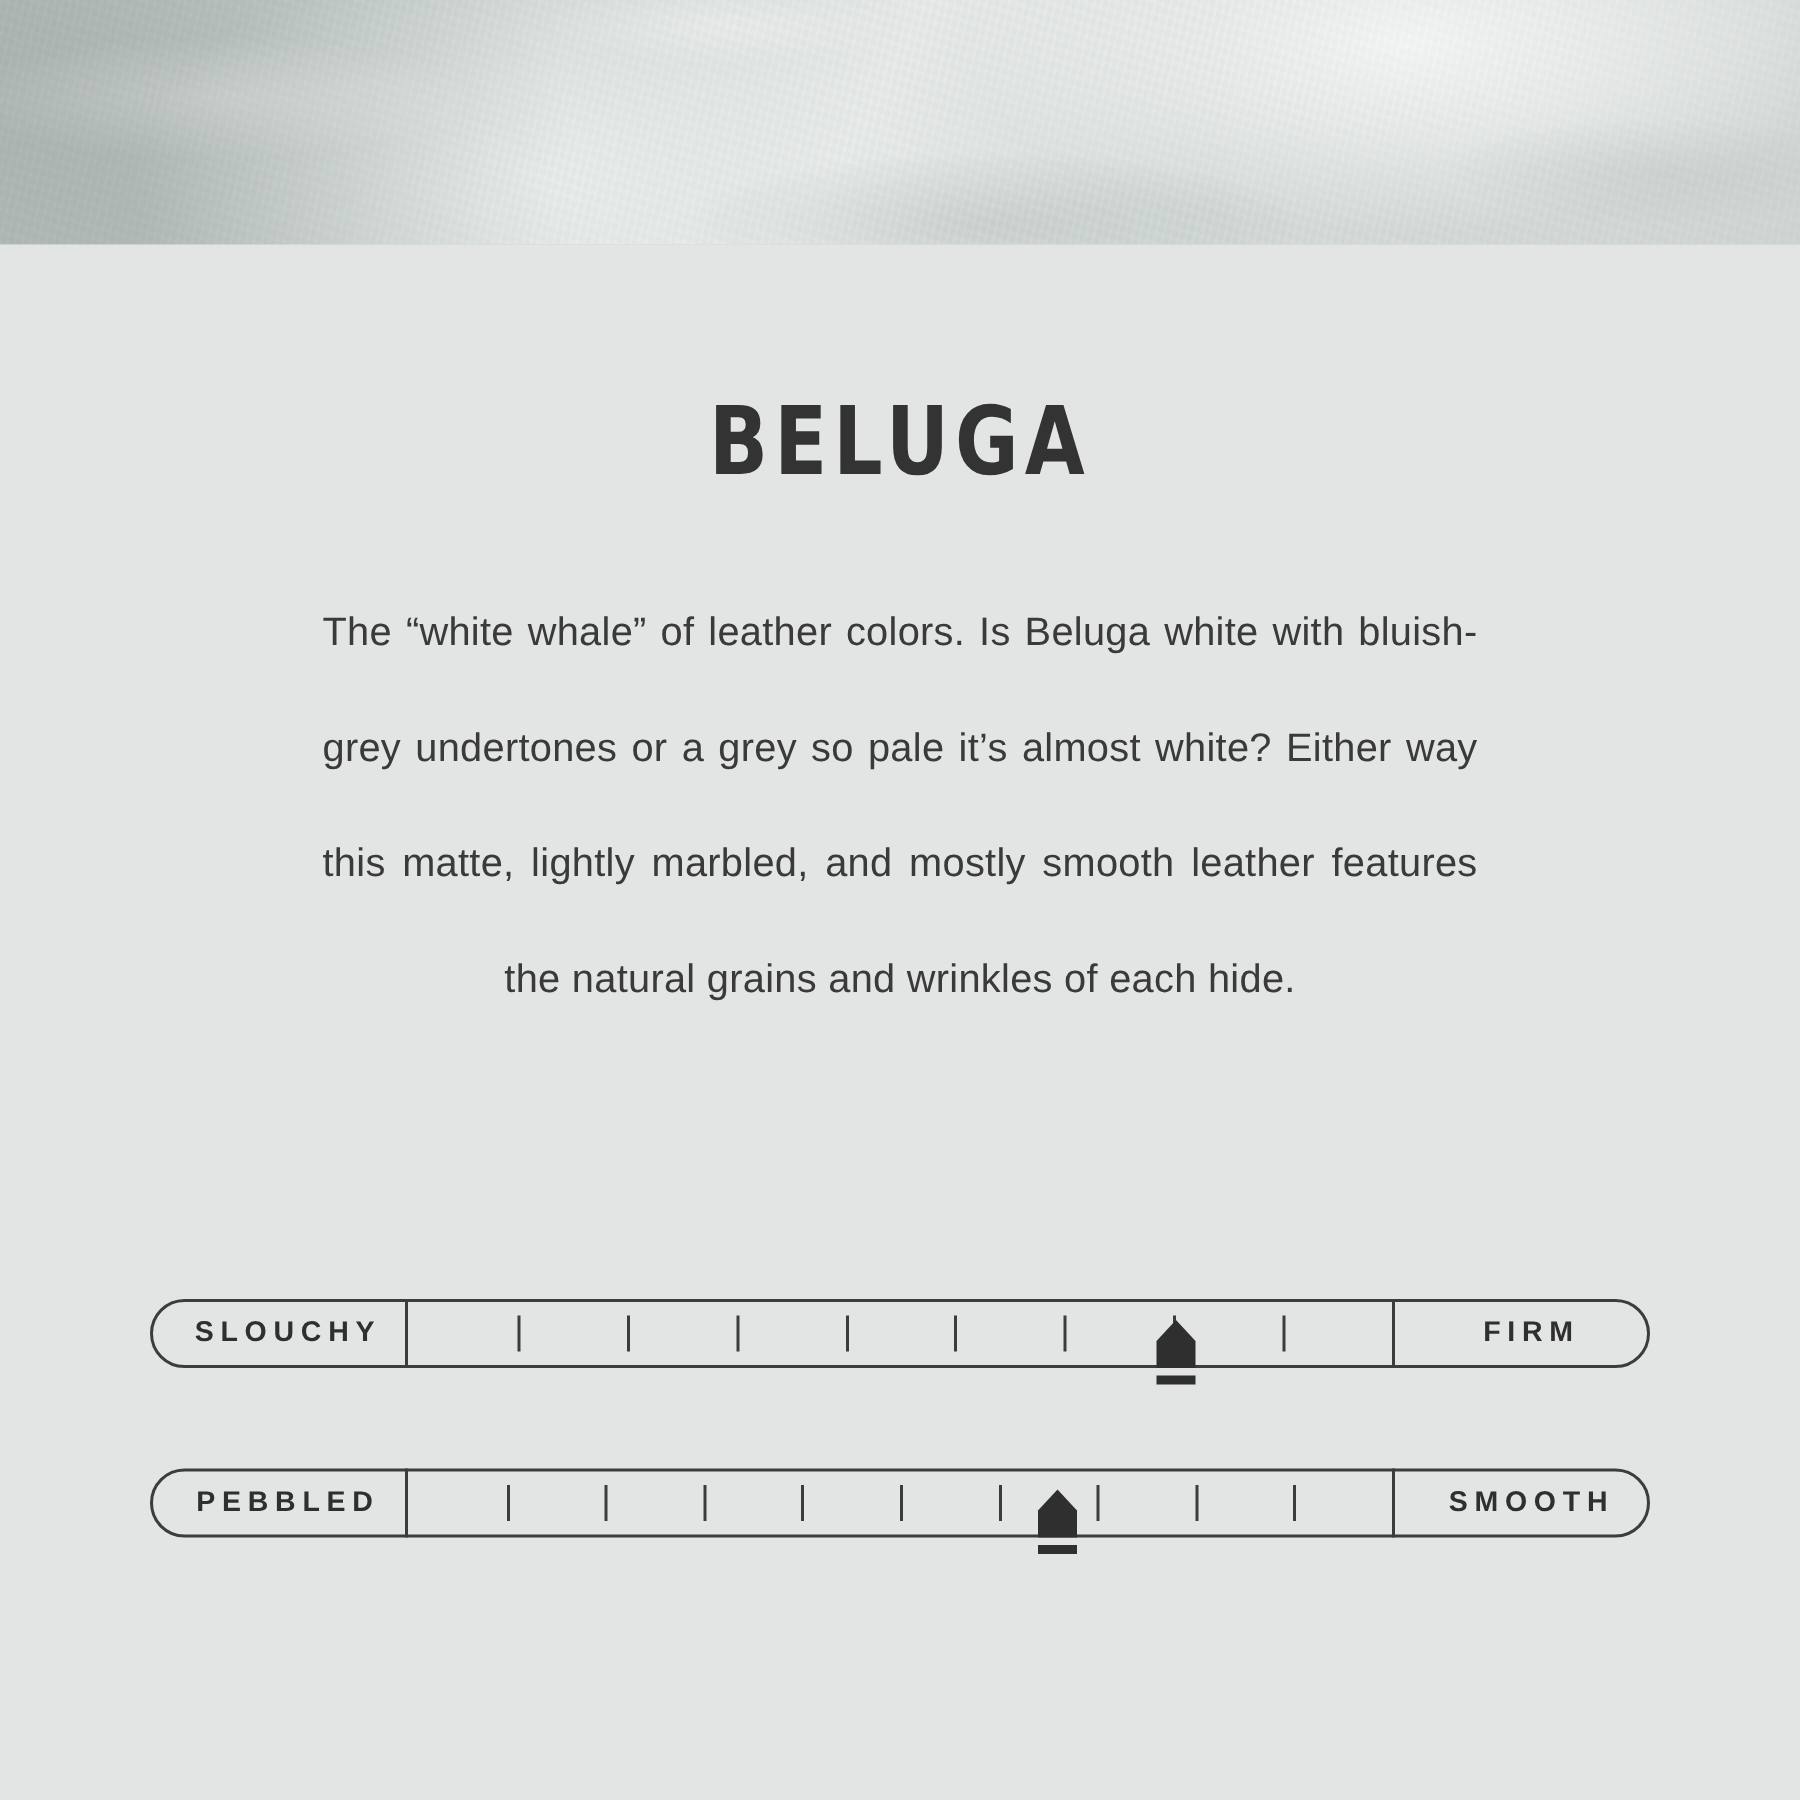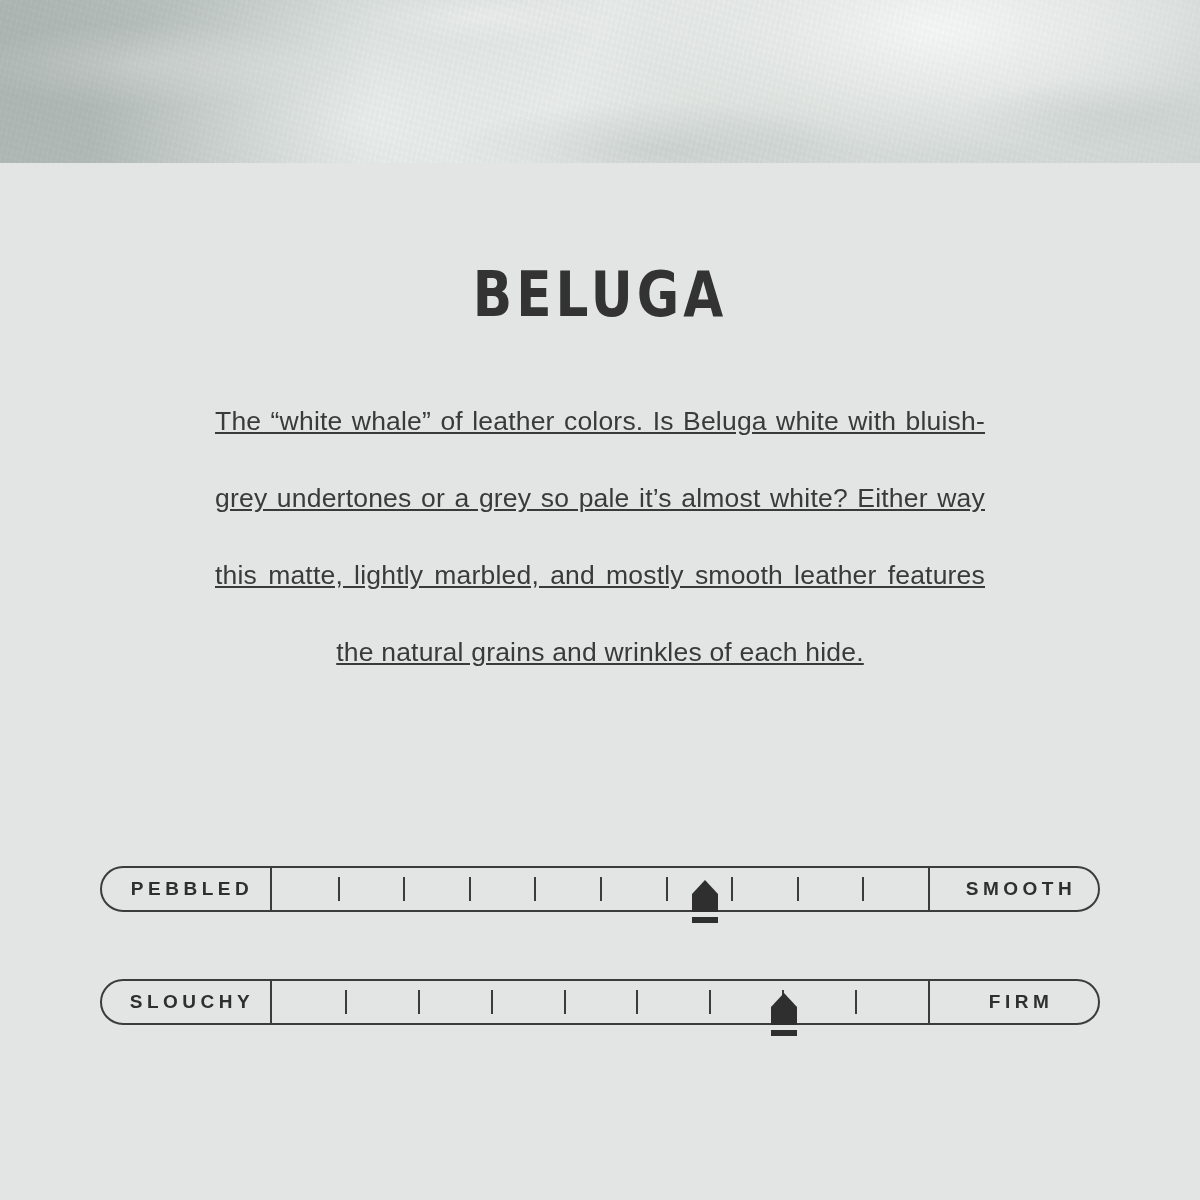--- a/index.html
+++ b/index.html
@@ -89,21 +89,20 @@
     margin: 0 auto;
     padding-top: 52px;
     width: 770px;
     text-align: justify;
     text-align-last: center;
     font-family: "Liberation Sans", sans-serif;
     font-size: 26.5px;
     line-height: 77px;
     color: #3a3a3a;
     letter-spacing: .2px;
-    text-decoration: underline;
   }
 
   
   .sliders {
     position: absolute;
     left: 0;
     top: 718px;
     width: 1200px;
   }
   .slider-row {
@@ -184,20 +183,42 @@
     <div class="layer l4"></div>
   </div>
 
   <div class="content">
 
     <h1 class="title">BELUGA</h1>
 
     <p class="body-copy">The “white whale” of leather colors. Is Beluga white with bluish-grey undertones or a grey so pale it’s almost white? Either way this matte, lightly marbled, and mostly smooth leather features the natural grains and wrinkles of each hide.</p>
 
     <div class="sliders">
+
+      <div class="slider-row">
+        <div class="track"></div>
+        <div class="cap cap-left">SLOUCHY</div>
+        <div class="cap cap-right">FIRM</div>
+        <div class="ticks">
+            <div class="tick" style="left: 11.1111%;"></div>
+            <div class="tick" style="left: 22.2222%;"></div>
+            <div class="tick" style="left: 33.3333%;"></div>
+            <div class="tick" style="left: 44.4444%;"></div>
+            <div class="tick" style="left: 55.5556%;"></div>
+            <div class="tick" style="left: 66.6667%;"></div>
+            <div class="tick" style="left: 77.7778%;"></div>
+            <div class="tick" style="left: 88.8889%;"></div>
+          </div>
+        <div class="marker" style="left: 683.68px;">
+          <svg width="34" height="56" viewBox="0 0 34 56">
+            <path d="M17 8 L30 22 L30 40 L4 40 L4 22 Z" fill="#2f2f2f"></path>
+            <rect x="4" y="45" width="26" height="6" fill="#2f2f2f"></rect>
+          </svg>
+        </div>
+      </div>
 
       <div class="slider-row">
         <div class="track"></div>
         <div class="cap cap-left">PEBBLED</div>
         <div class="cap cap-right">SMOOTH</div>
         <div class="ticks">
             <div class="tick" style="left: 10%;"></div>
             <div class="tick" style="left: 20%;"></div>
             <div class="tick" style="left: 30%;"></div>
             <div class="tick" style="left: 40%;"></div>
@@ -208,37 +229,15 @@
             <div class="tick" style="left: 90%;"></div>
           </div>
         <div class="marker" style="left: 604.96px;">
           <svg width="34" height="56" viewBox="0 0 34 56">
             <path d="M17 8 L30 22 L30 40 L4 40 L4 22 Z" fill="#2f2f2f"></path>
             <rect x="4" y="45" width="26" height="6" fill="#2f2f2f"></rect>
           </svg>
         </div>
       </div>
 
-      <div class="slider-row">
-        <div class="track"></div>
-        <div class="cap cap-left">SLOUCHY</div>
-        <div class="cap cap-right">FIRM</div>
-        <div class="ticks">
-            <div class="tick" style="left: 11.1111%;"></div>
-            <div class="tick" style="left: 22.2222%;"></div>
-            <div class="tick" style="left: 33.3333%;"></div>
-            <div class="tick" style="left: 44.4444%;"></div>
-            <div class="tick" style="left: 55.5556%;"></div>
-            <div class="tick" style="left: 66.6667%;"></div>
-            <div class="tick" style="left: 77.7778%;"></div>
-            <div class="tick" style="left: 88.8889%;"></div>
-          </div>
-        <div class="marker" style="left: 683.68px;">
-          <svg width="34" height="56" viewBox="0 0 34 56">
-            <path d="M17 8 L30 22 L30 40 L4 40 L4 22 Z" fill="#2f2f2f"></path>
-            <rect x="4" y="45" width="26" height="6" fill="#2f2f2f"></rect>
-          </svg>
-        </div>
-      </div>
-
     </div>
   </div>
 </div>
 
 </body></html>

